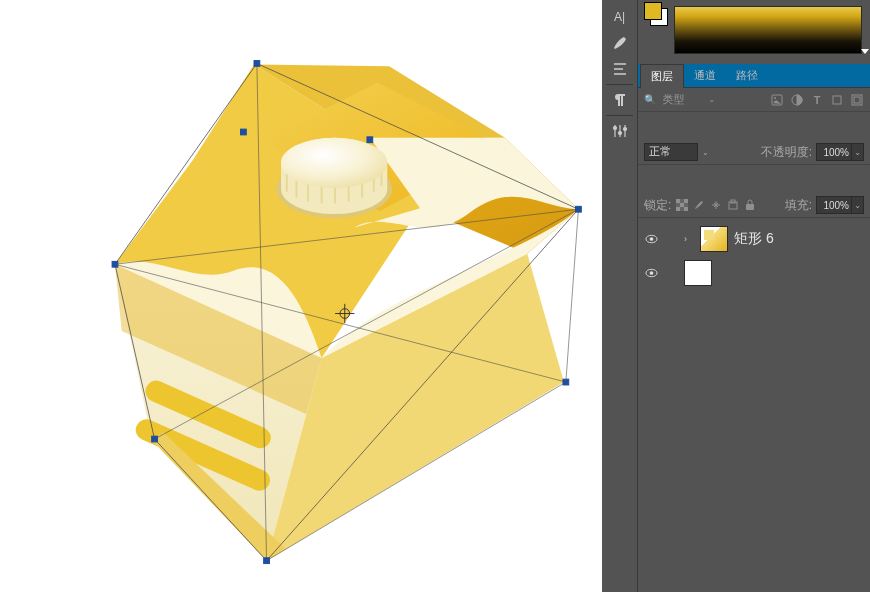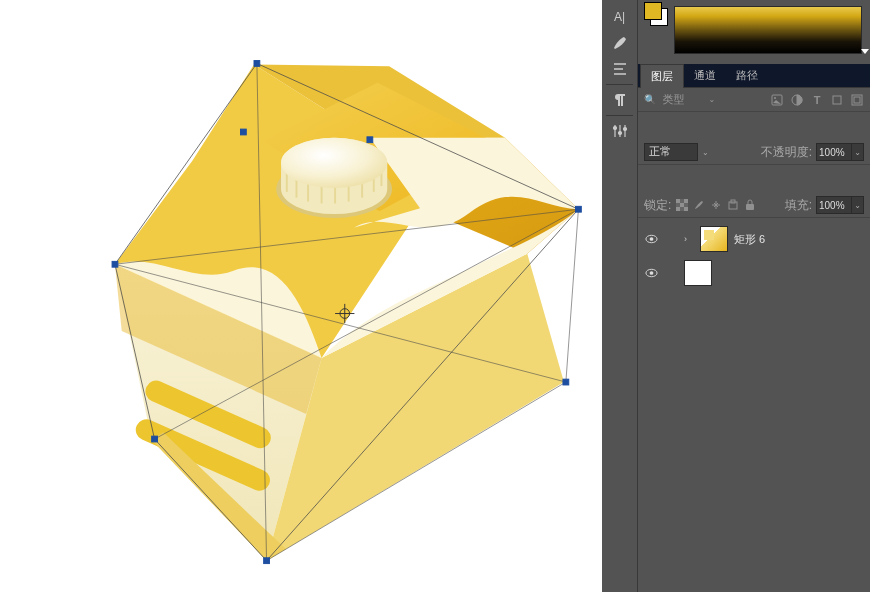--- a/index.html
+++ b/index.html
@@ -13,46 +13,46 @@
     .tool-divider { height: 1px; background: #383838; margin: 2px 4px; }
     .tool-btn svg { width: 18px; height: 18px; }
     .side { flex: 1; display: flex; flex-direction: column; }
     .gradient-area { height: 64px; padding: 6px 8px 4px 36px; position: relative; }
     .fill-swatch { position: absolute; left: 6px; top: 2px; width: 24px; height: 24px; }
     .fill-swatch .sq { position: absolute; width: 18px; height: 18px; border: 1px solid #000; }
     .fill-swatch .sq.back { top: 6px; left: 6px; background: #fff; }
     .fill-swatch .sq.front { top: 0; left: 0; background: #e0b824; }
     .gradient-ramp { width: 100%; height: 48px; background: linear-gradient(to bottom, #e8c94d 0%, #d4a815 20%, #6b5410 50%, #1a1408 75%, #000 100%); position: relative; border: 1px solid #2a2a2a; }
     .gradient-ramp::after { content: ''; position: absolute; right: -8px; bottom: -1px; width: 0; height: 0; border-left: 4px solid transparent; border-right: 4px solid transparent; border-top: 5px solid #fff; }
-    .tabs { display: flex; padding: 0 2px; border-bottom: 1px solid #383838; background: #0f172a; }
+    .tabs { display: flex; padding: 0 2px; border-bottom: 1px solid #383838; background: #0369a1; }
     .tab { padding: 4px 10px; font-size: 11px; color: #bbb; cursor: pointer; }
     .tab.active { color: #fff; background: #535353; border-top: 1px solid #383838; border-left: 1px solid #383838; border-right: 1px solid #383838; margin-bottom: -1px; }
     .filter-row { display: flex; align-items: center; padding: 4px 6px; gap: 6px; border-bottom: 1px solid #444; }
     .filter-row .search { font-size: 11px; color: #999; flex: 0 0 40px; }
     .filter-row .spacer { flex: 1; }
     .filter-icons { display: flex; gap: 6px; }
     .filter-icons span { width: 14px; height: 14px; display: flex; align-items: center; justify-content: center; opacity: 0.7; cursor: pointer; }
     .blend-row, .lock-row { display: flex; align-items: center; padding: 3px 6px; gap: 4px; font-size: 11px; color: #ccc; border-bottom: 1px solid #444; margin-top: 28px; }
     .blend-row select, .blend-row .dropdown, .lock-row .dropdown { background: #3a3a3a; color: #ddd; border: 1px solid #2a2a2a; font-size: 11px; height: 18px; padding: 0 4px; }
     .blend-row .dropdown.wide { flex: 1; max-width: 64px; }
     .blend-row .spacer, .lock-row .spacer { flex: 1; }
     .blend-row .lbl, .lock-row .lbl { color: #aaa; font-size: 12px; }
     .val-box { display: flex; align-items: center; }
-    .val-box input { width: 36px; background: #3a3a3a; color: #ddd; border: 1px solid #2a2a2a; font-size: 10px; height: 18px; padding: 0 2px; text-align: left; }
+    .val-box input { width: 36px; background: #3a3a3a; color: #ddd; border: 1px solid #2a2a2a; font-size: 10px; height: 18px; padding: 0 2px; text-align: right; }
     .val-box .arrow { width: 12px; height: 18px; background: #3a3a3a; border: 1px solid #2a2a2a; border-left: none; display: flex; align-items: center; justify-content: center; }
     .lock-row .lock-icons { display: flex; gap: 3px; }
     .lock-row .lock-icons span { width: 14px; height: 14px; display: flex; align-items: center; justify-content: center; opacity: 0.7; cursor: pointer; }
     .layers-list { flex: 1; padding: 4px 0; }
     .layer { display: flex; align-items: center; height: 34px; padding: 0 6px; gap: 6px; cursor: pointer; }
     .layer .vis { width: 14px; text-align: center; }
     .layer .vis svg { width: 13px; height: 10px; }
     .layer .indent { width: 14px; }
     .layer .arrow-toggle { width: 10px; color: #ccc; font-size: 9px; }
     .layer .thumb { width: 28px; height: 26px; border: 1px solid #2a2a2a; background: #fff; display: flex; align-items: center; justify-content: center; overflow: hidden; }
-    .layer .lname { font-size: 11px; color: #e5e5e5; flex: 1; }
+    .layer .lname { font-size: 14px; color: #e5e5e5; flex: 1; }
     .layer .thumb.white-layer { background: #fff; }
     .layer .thumb.shape-layer { background: linear-gradient(135deg, #fff 0%, #fff 40%, #f5dc7a 40%, #e6b41e 100%); position: relative; }
     .layer .thumb.shape-layer::before { content: ''; position: absolute; top: 3px; left: 3px; width: 10px; height: 10px; background: #f5dc7a; }
   </style>
 </head>
 <body>
 
 <div class="canvas">
   <div class="artwork">
     <svg viewBox="0 0 560 580">

